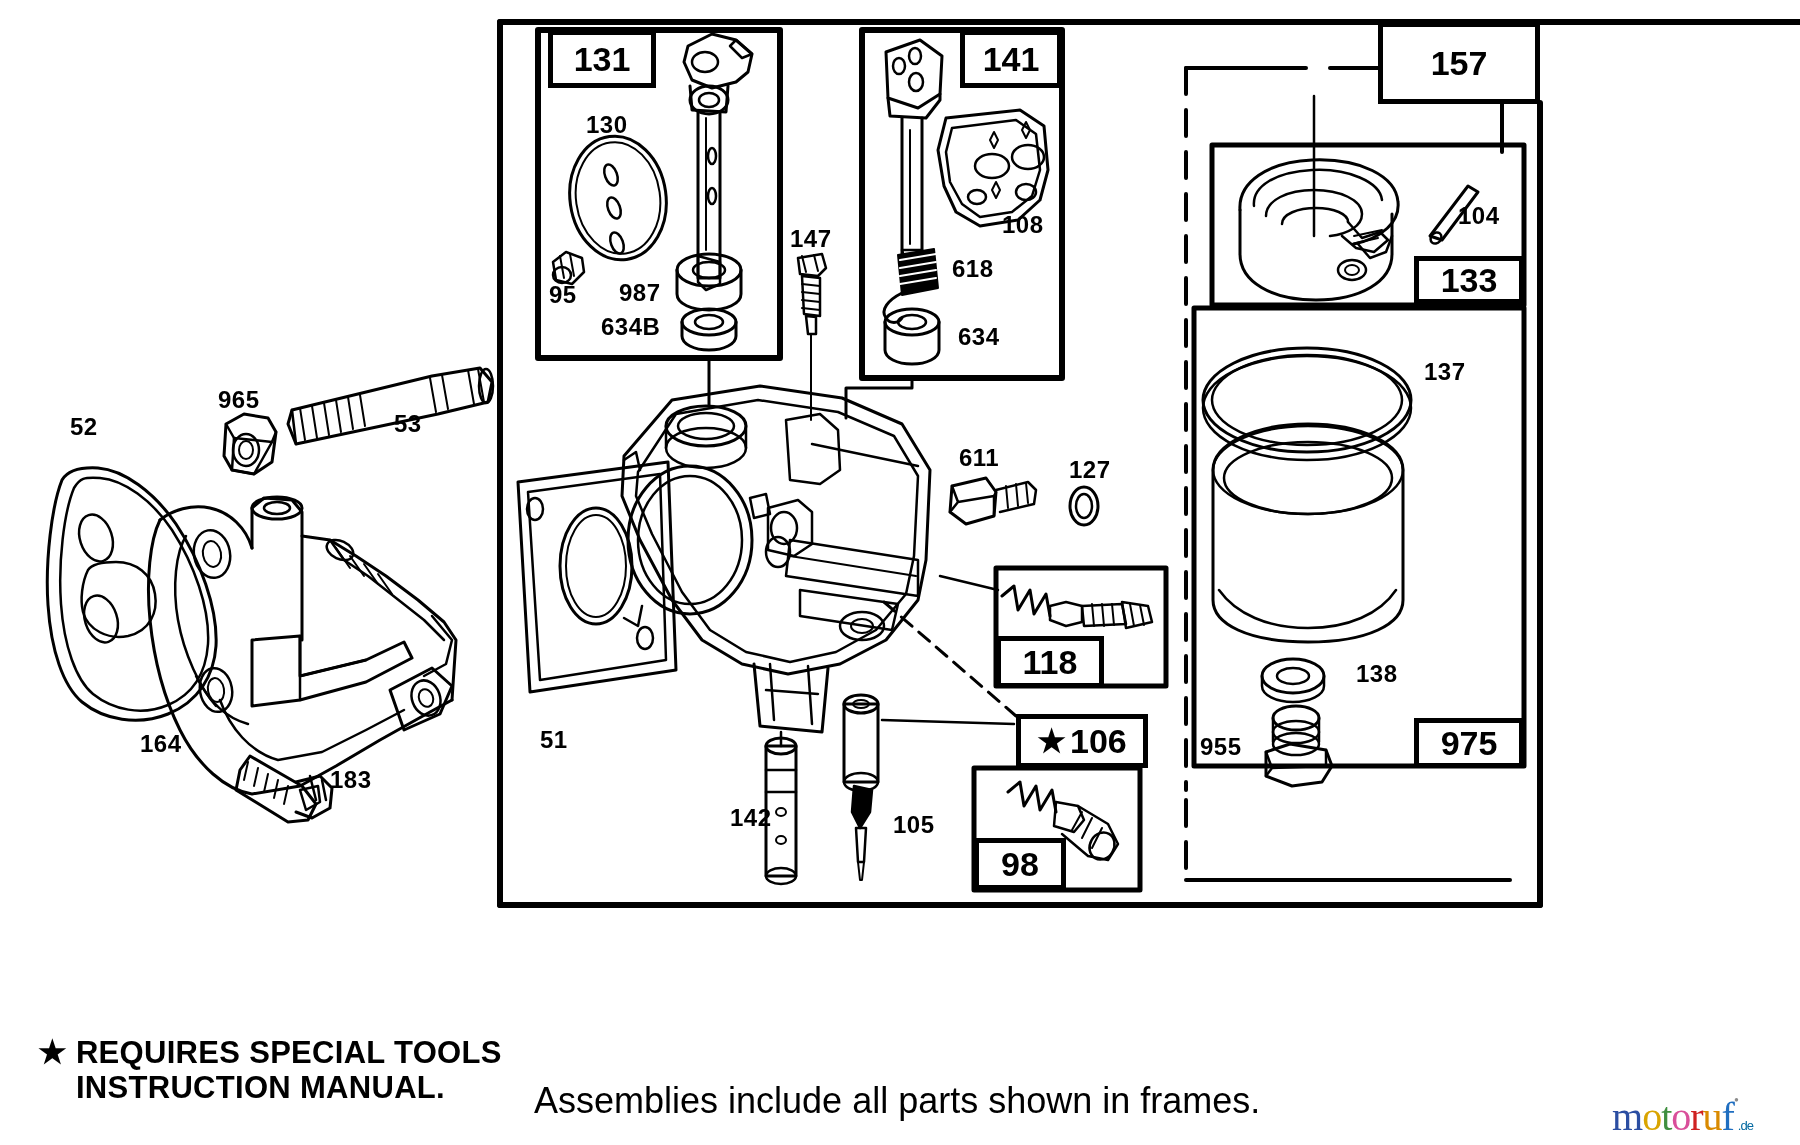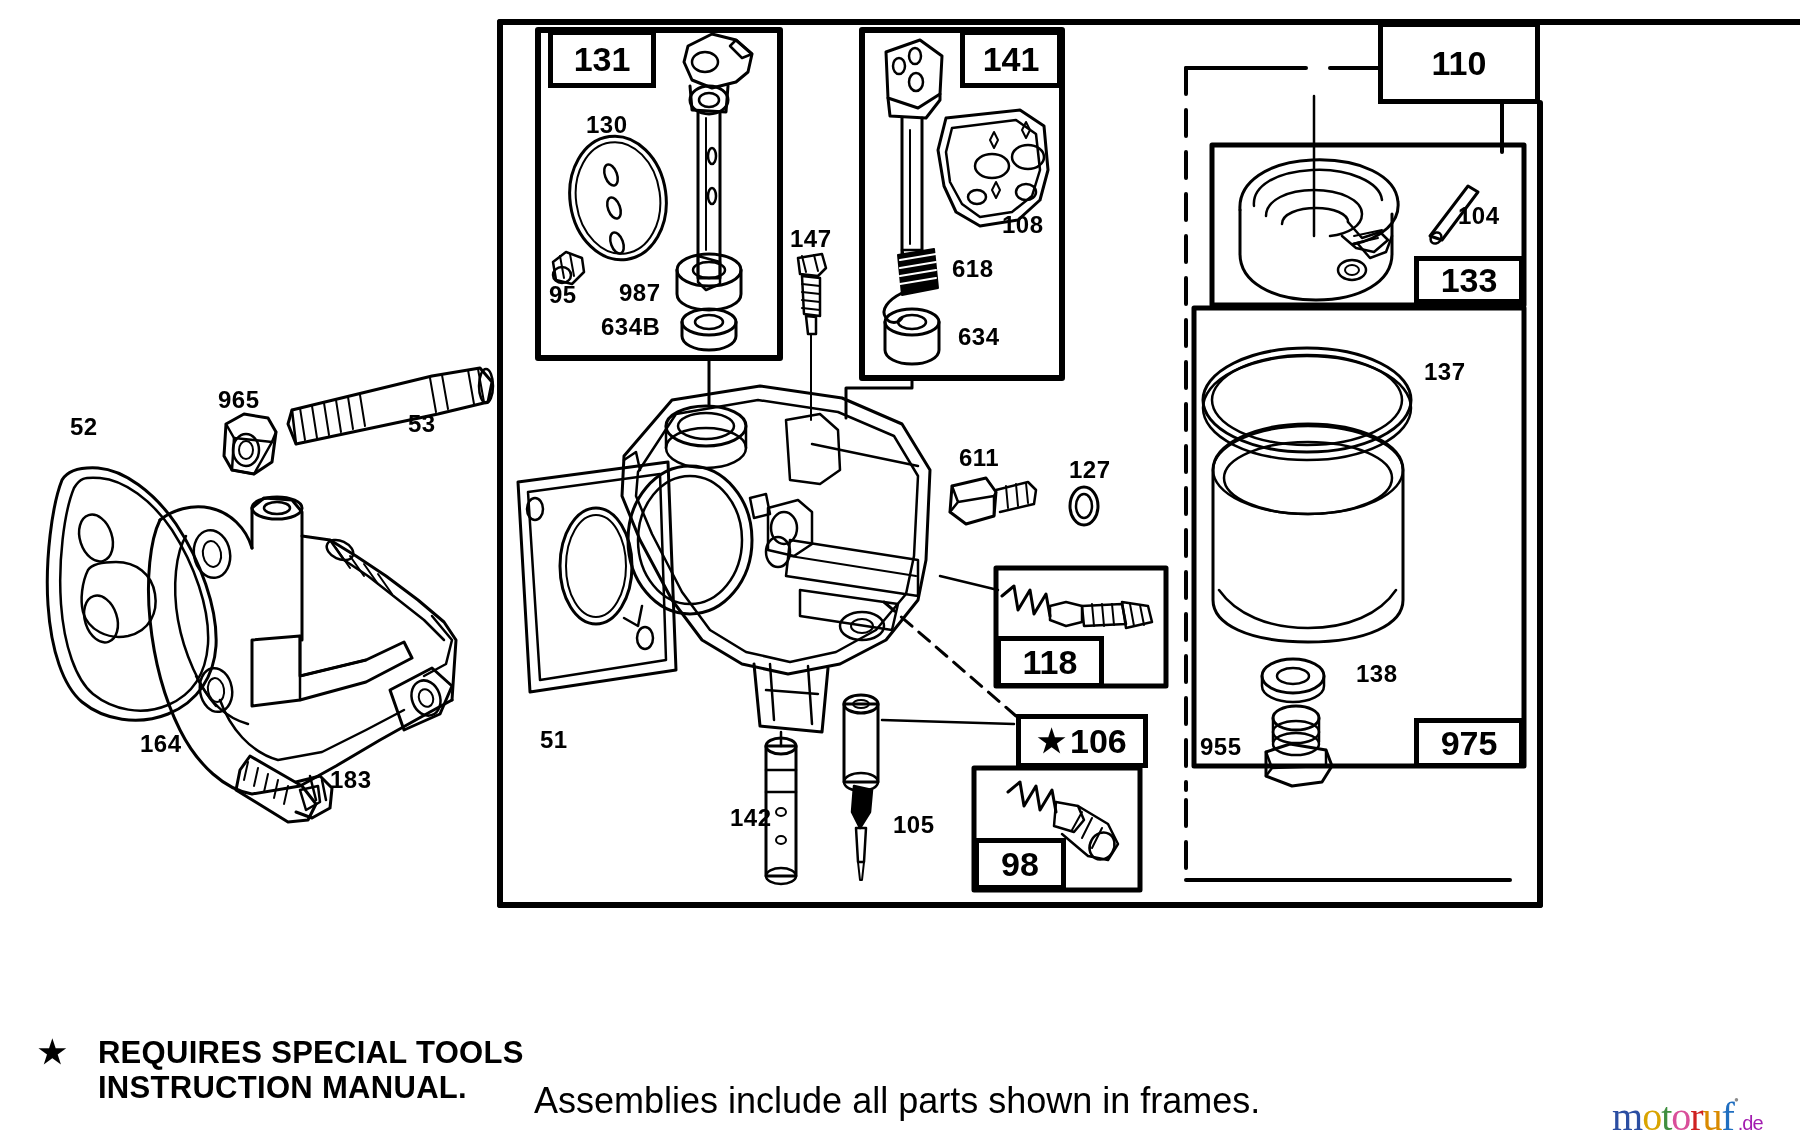--- a/index.html
+++ b/index.html
@@ -22,21 +22,21 @@
   .note{position:absolute;font-weight:bold;font-size:31px;line-height:1.13;
         letter-spacing:0.3px;font-family:"Liberation Sans", sans-serif;}
   .caption{position:absolute;font-size:36px;font-family:"Liberation Sans", sans-serif;
            white-space:nowrap;}
 
   .star{font-size:32px;line-height:1;}
 
   
   #logo{position:absolute;left:1612px;top:1093px;font-size:40px;font-weight:normal;
         font-family:"Liberation Serif", serif;letter-spacing:-1px;}
-  #logo .de{font-size:20px;font-family:"Liberation Sans",sans-serif;color:#a21caf;}
+  #logo .de{font-size:13px;font-family:"Liberation Sans",sans-serif;color:#0369a1;}
 
   svg{position:absolute;left:0;top:0;}
   .ln{fill:none;stroke:#000;}
 </style>
 </head>
 <body>
 
 <div id="canvas">
 
   <svg width="1800" height="1145" viewBox="0 0 1800 1145">
@@ -314,21 +314,21 @@
 
   <div class="numbox" style="left:548px;top:30px;width:108px;height:58px;">
     <span>131</span>
   </div>
 
   <div class="numbox" style="left:960px;top:30px;width:102px;height:58px;">
     <span>141</span>
   </div>
 
   <div class="numbox" style="left:1378px;top:22px;width:162px;height:82px;">
-    <span>110</span>
+    <span>157</span>
   </div>
 
   <div class="numbox" style="left:1414px;top:256px;width:110px;height:48px;">
     <span>133</span>
   </div>
 
   <div class="numbox" style="left:1414px;top:718px;width:110px;height:50px;">
     <span>975</span>
   </div>
 
@@ -340,21 +340,21 @@
     <span>98</span>
   </div>
 
   <div class="numbox" style="left:1016px;top:714px;width:132px;height:54px;gap:4px;">
     <span class="star">★</span>
     <span>106</span>
   </div>
 
   <div class="lbl" style="left:70px;top:415px;">52</div>
   <div class="lbl" style="left:218px;top:388px;">965</div>
-  <div class="lbl" style="left:408px;top:412px;">53</div>
+  <div class="lbl" style="left:394px;top:412px;">53</div>
   <div class="lbl" style="left:140px;top:732px;">164</div>
   <div class="lbl" style="left:330px;top:768px;">183</div>
   <div class="lbl" style="left:540px;top:728px;">51</div>
   <div class="lbl" style="left:586px;top:113px;">130</div>
   <div class="lbl" style="left:549px;top:283px;">95</div>
   <div class="lbl" style="left:619px;top:281px;">987</div>
   <div class="lbl" style="left:601px;top:315px;">634B</div>
   <div class="lbl" style="left:790px;top:227px;">147</div>
   <div class="lbl" style="left:1002px;top:213px;">108</div>
   <div class="lbl" style="left:952px;top:257px;">618</div>
@@ -363,21 +363,21 @@
   <div class="lbl" style="left:1069px;top:458px;">127</div>
   <div class="lbl" style="left:730px;top:806px;">142</div>
   <div class="lbl" style="left:893px;top:813px;">105</div>
   <div class="lbl" style="left:1458px;top:204px;">104</div>
   <div class="lbl" style="left:1424px;top:360px;">137</div>
   <div class="lbl" style="left:1356px;top:662px;">138</div>
   <div class="lbl" style="left:1200px;top:735px;">955</div>
 
   <div class="note" style="left:38px;top:1035px;">
     <span class="star">★</span>
-    <span style="display:inline-block;vertical-align:top;margin-left:22px;">
+    <span style="display:inline-block;vertical-align:top;margin-left:0;">
       <span style="display:block;">REQUIRES SPECIAL TOOLS</span>
       <span style="display:block;">INSTRUCTION MANUAL.</span>
     </span>
   </div>
 
   <div class="caption" style="left:534px;top:1080px;">Assemblies include all parts shown in frames.</div>
 
   <div id="logo">
     <span id="logo-letters"><span style="color: rgb(43, 78, 162);">m</span><span style="color: rgb(217, 164, 0);">o</span><span style="color: rgb(63, 143, 63);">t</span><span style="color: rgb(217, 79, 154);">o</span><span style="color: rgb(207, 34, 34);">r</span><span style="color: rgb(217, 138, 0);">u</span><span style="color: rgb(31, 110, 192);">f</span><span style="color: rgb(138, 138, 138); font-size: 14px; vertical-align: top;">•</span></span><span class="de">.de</span>
   </div>

